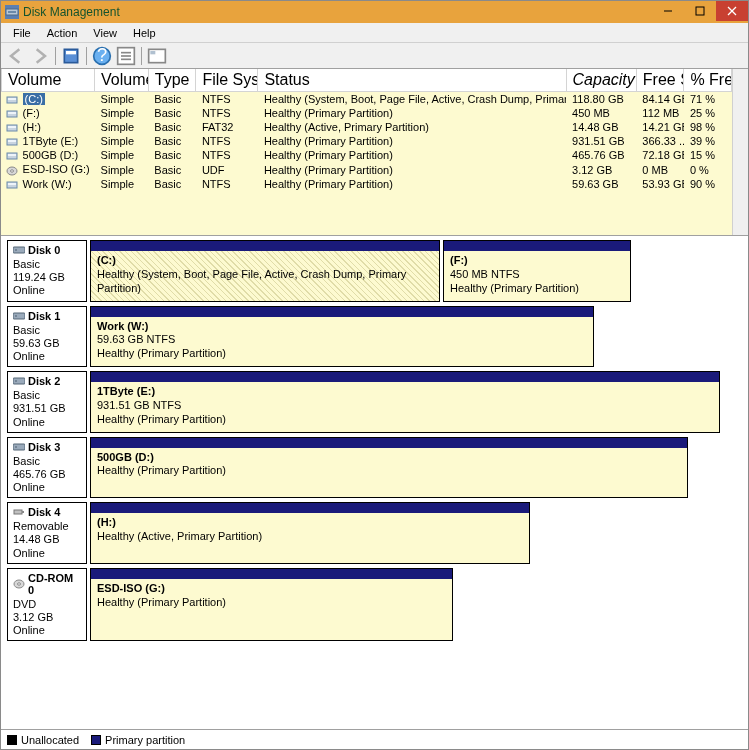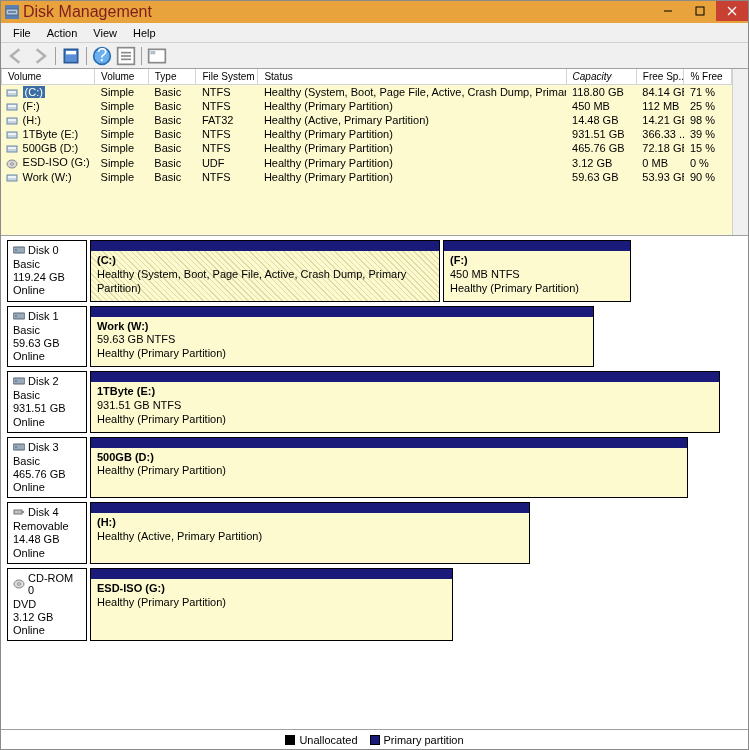--- a/index.html
+++ b/index.html
@@ -1,70 +1,70 @@
 <!DOCTYPE html>
 <html><head>
 <meta charset="utf-8">
 <style>
 * { margin: 0; padding: 0; box-sizing: border-box; font-family: "Segoe UI", Tahoma, sans-serif; font-size: 11px; }
 body { background: #fff; width: 749px; height: 750px; overflow: hidden; border: 1px solid #8a8a8a; display: flex; flex-direction: column; }
 
 .titlebar { background: #e8a33d; height: 22px; display: flex; align-items: center; justify-content: space-between; padding: 0 0 0 4px; }
 .titlebar-left { display: flex; align-items: center; gap: 4px; }
 .titlebar-icon { width: 14px; height: 14px; background: #5a7fb2; display: inline-block; }
-.title-text { font-size: 16px; color: #7f1d1d; }
+.title-text { font-size: 12px; color: #14532d; }
 .win-controls { display: flex; height: 100%; }
 .win-btn { width: 32px; height: 20px; display: flex; align-items: center; justify-content: center; cursor: pointer; }
 .win-btn.close { background: #c84031; color: #fff; }
 .win-btn svg { width: 10px; height: 10px; }
 
 .menubar { background: #f0f0f0; height: 20px; display: flex; align-items: center; padding: 0 4px; border-bottom: 1px solid #d0d0d0; }
 .menu-item { padding: 1px 8px; cursor: pointer; }
 
 .toolbar { background: #f0f0f0; height: 26px; display: flex; align-items: center; padding: 0 4px; gap: 2px; border-bottom: 1px solid #a0a0a0; }
 .tb-btn { width: 22px; height: 22px; display: flex; align-items: center; justify-content: center; border: 1px solid transparent; cursor: pointer; }
 .tb-sep { width: 1px; height: 18px; background: #a0a0a0; margin: 0 2px; }
 .tb-btn.disabled { opacity: 0.4; cursor: default; }
 
 .content { flex: 1; display: flex; flex-direction: column; overflow: hidden; }
 
 .volume-list { height: 166px; background: #fff; overflow-y: auto; position: relative; }
 .vol-table { width: 100%; border-collapse: collapse; table-layout: fixed; }
-.vol-table th { text-align: left; font-weight: normal; padding: 2px 6px; background: #fff; border: 1px solid #d4d4d4; border-top: none; font-size: 10px; position: sticky; top: 0; white-space: nowrap; overflow: hidden; }
+.vol-table th { text-align: left; font-weight: normal; padding: 2px 6px; background: #fff; border: 1px solid #d4d4d4; border-top: none; font-size: 16px; position: sticky; top: 0; white-space: nowrap; overflow: hidden; }
 .vol-table td { padding: 1px 6px; background: #fdfad0; font-size: 11px; white-space: nowrap; overflow: hidden; }
 .vol-table tbody tr.selected td { background: #fdfad0; }
 .vol-table tbody tr.selected td:first-child .vol-name { background: #3a6ea5; color: #fff; padding: 0 2px; }
 .vol-table td:first-child { padding-left: 4px; }
 .vol-icon { width: 12px; height: 10px; display: inline-block; vertical-align: middle; margin-right: 2px; }
 .c-vol { width: 90px; }
 .c-lay { width: 52px; }
 .c-typ { width: 46px; }
 .c-fs { width: 60px; }
 .c-stat { width: 298px; }
 .c-cap { width: 68px; font-style: italic; }
 .c-free { width: 46px; }
 .c-pct { width: 46px; }
 
 .graphical-view { flex: 1; overflow-y: auto; overflow-x: hidden; background: #fff; border-top: 1px solid #a0a0a0; padding: 4px 2px; position: relative; }
 
 .disk-row { display: flex; margin-bottom: 4px; padding: 0 4px; }
 .disk-info { width: 80px; border: 1px solid #000; padding: 3px 5px; background: #fff; }
 .disk-info .disk-header { display: flex; align-items: center; gap: 3px; margin-bottom: 2px; }
 .disk-icon { width: 12px; height: 10px; display: inline-block; }
-.disk-title { font-weight: normal; font-size: 11px; }
+.disk-title { font-weight: bold; font-size: 11px; }
 .disk-meta { font-size: 11px; line-height: 1.2; }
 
 .partitions { flex: 1; display: flex; margin-left: 3px; gap: 3px; }
 .partition { border: 1px solid #000; display: flex; flex-direction: column; }
 .part-header { height: 10px; background: #1a1a7a; }
 .part-body { flex: 1; background: #fdfad0; padding: 3px 6px; font-size: 11px; line-height: 1.25; }
 .part-body.hatched { background: repeating-linear-gradient(45deg, #fdfad0, #fdfad0 3px, #e0dca8 3px, #e0dca8 4px); }
 .part-name { font-weight: bold; }
 
-.legend { height: 20px; border-top: 1px solid #a0a0a0; display: flex; align-items: center; padding: 0 6px; gap: 12px; background: #fff; justify-content: center; }
+.legend { height: 20px; border-top: 1px solid #a0a0a0; display: flex; align-items: center; padding: 0 6px; gap: 12px; background: #fff; }
 .leg-item { display: flex; align-items: center; gap: 4px; font-size: 11px; }
 .leg-sw { width: 10px; height: 10px; border: 1px solid #000; }
 
 .scrollbar-mock { width: 16px; background: #f0f0f0; border-left: 1px solid #d0d0d0; }
 </style>
 </head>
 <body>
 
 <div class="titlebar">
   <div class="titlebar-left">

